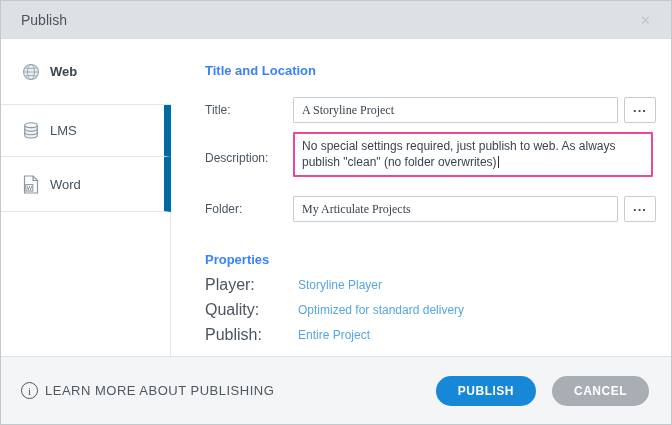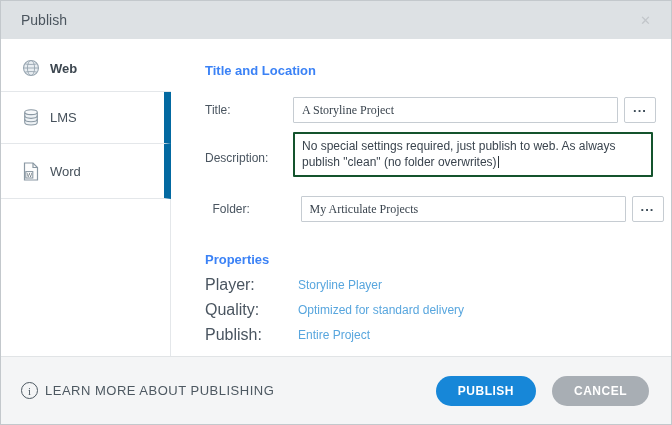--- a/index.html
+++ b/index.html
@@ -28,21 +28,21 @@
   .bodyarea { flex:1; display:flex; min-height:0; }
   .sidebar { width:170px; flex:0 0 170px; display:flex; flex-direction:column; background:#fff; }
   .tab {
     display:flex; align-items:center;
     padding-left:21px;
     border-bottom:1px solid #e4e7ea;
     border-right:7px solid #0369a1;
     font-size:13px; color:#46515b;
   }
   .tab.active { border-right:none; font-weight:bold; color:#3d4750; }
-  .tab-web { height:47px;margin-top:6px; }
+  .tab-web { height:66px; }
   .tab-lms { height:52px; }
   .tab-word { height:55px; }
   .tab .ticon { width:18px; height:19px; margin-right:10px; display:flex; align-items:center; justify-content:center; }
   .sidebar-filler { flex:1; border-right:1px solid #e4e7ea; }
   
   .content { flex:1; padding-left:34px; position:relative; }
   .section-heading {
     font-size:13px; font-weight:bold; color:#3b82f6;
     margin-top:24px; line-height:16px;
   }
@@ -61,29 +61,29 @@
     width:32px; height:26px; margin-left:6px;
     border:1px solid #c6ccd2; border-radius:2px;
     background:#fff; color:#3b4a56;
     font-size:13px; font-weight:bold; letter-spacing:1px;
     display:flex; align-items:center; justify-content:center;
     cursor:pointer; line-height:1;
   }
   .browse-btn span { transform:translateY(-3px); }
   .desc-box {
     width:360px; height:45px;
-    border:2px solid #14532d; border-radius:1px;
+    border:2px solid #ec4899; border-radius:1px;
     background:#fff; padding:4px 7px;
     font-size:12px; color:#3a444e; line-height:16px;
     cursor:text; overflow:hidden;
   }
   .caret { display:inline-block; width:1px; height:12px; background:#2b333a; vertical-align:-2px; margin-left:1px; }
   .row-title { margin-top:18px; }
   .row-desc { margin-top:9px; }
-  .row-folder { margin-top:19px;justify-content:center; }
+  .row-folder { margin-top:19px; }
   .props-heading { margin-top:30px; }
   .prop-row { display:flex; align-items:center; margin-top:8px; height:17px; }
   .prop-row + .prop-row { margin-top:8px; }
   .prop-label { width:93px; flex:0 0 93px; font-size:16px; color:#4a5560; }
   .prop-link { font-size:12px; color:#58a6de; cursor:pointer; text-decoration:none; }
   
   .footer {
     height:68px; flex:0 0 68px;
     background:#f4f5f6; border-top:1px solid #e1e4e6;
     display:flex; align-items:center;

